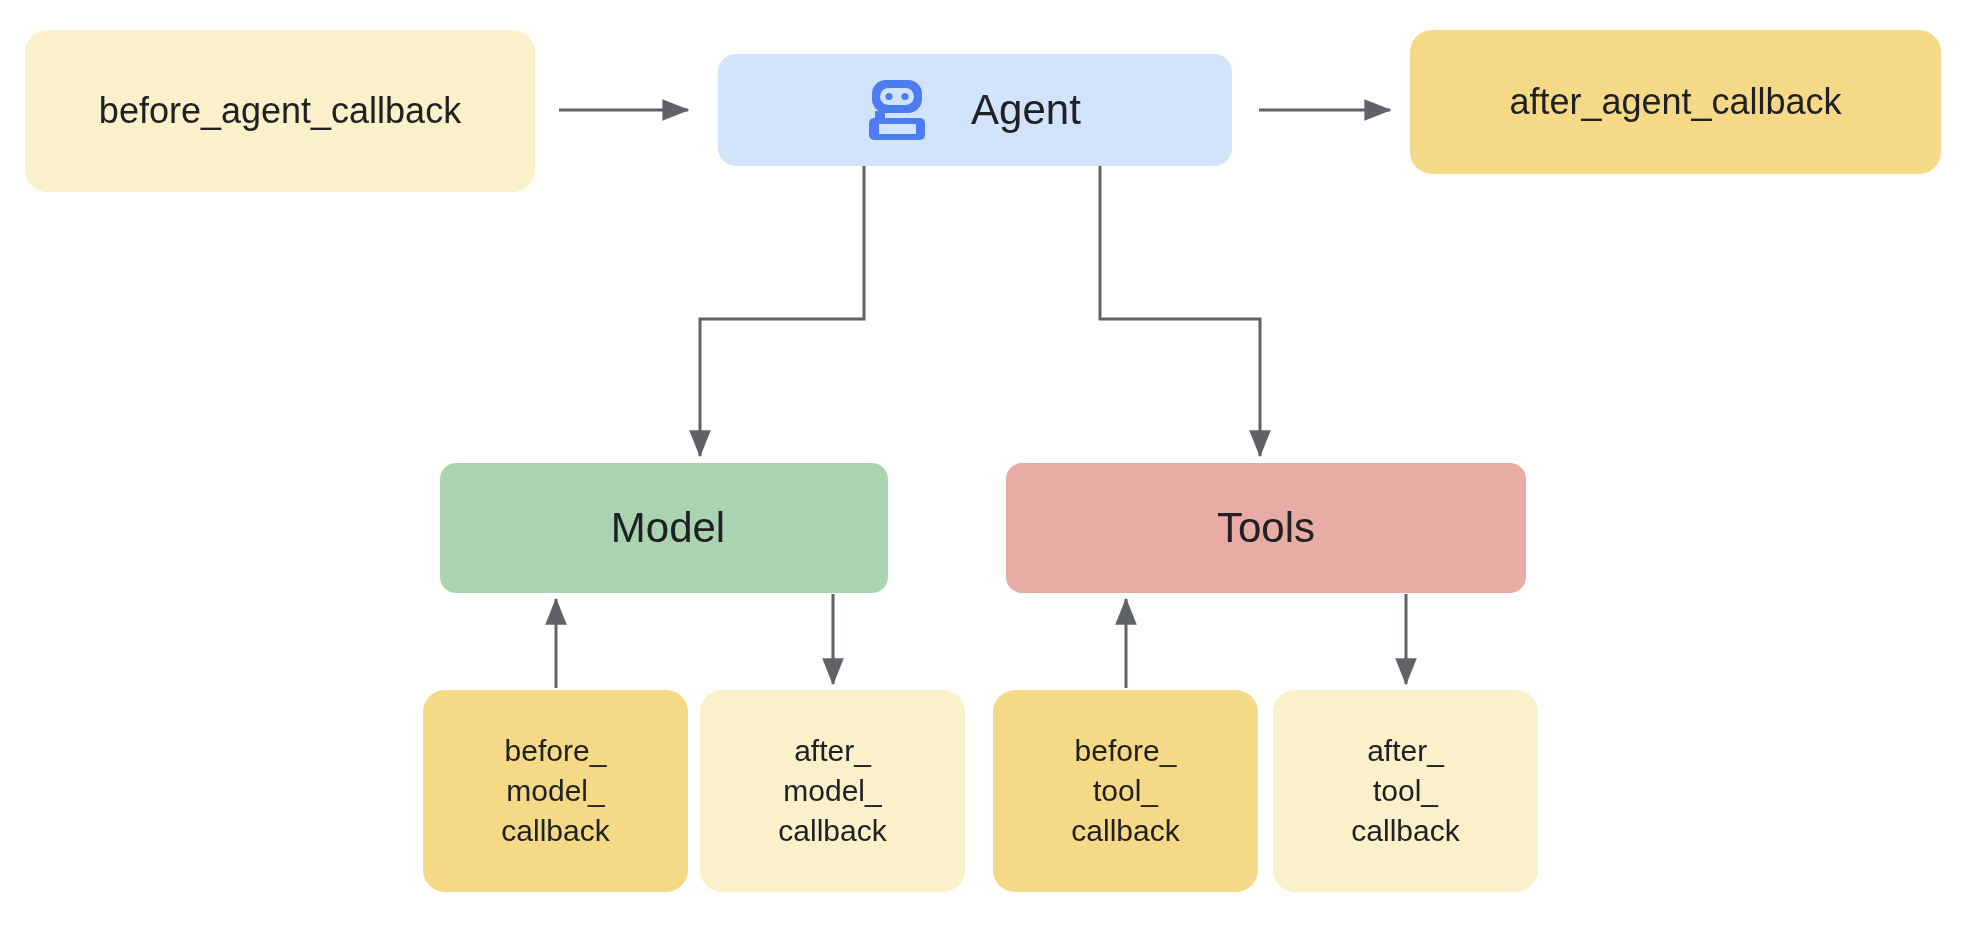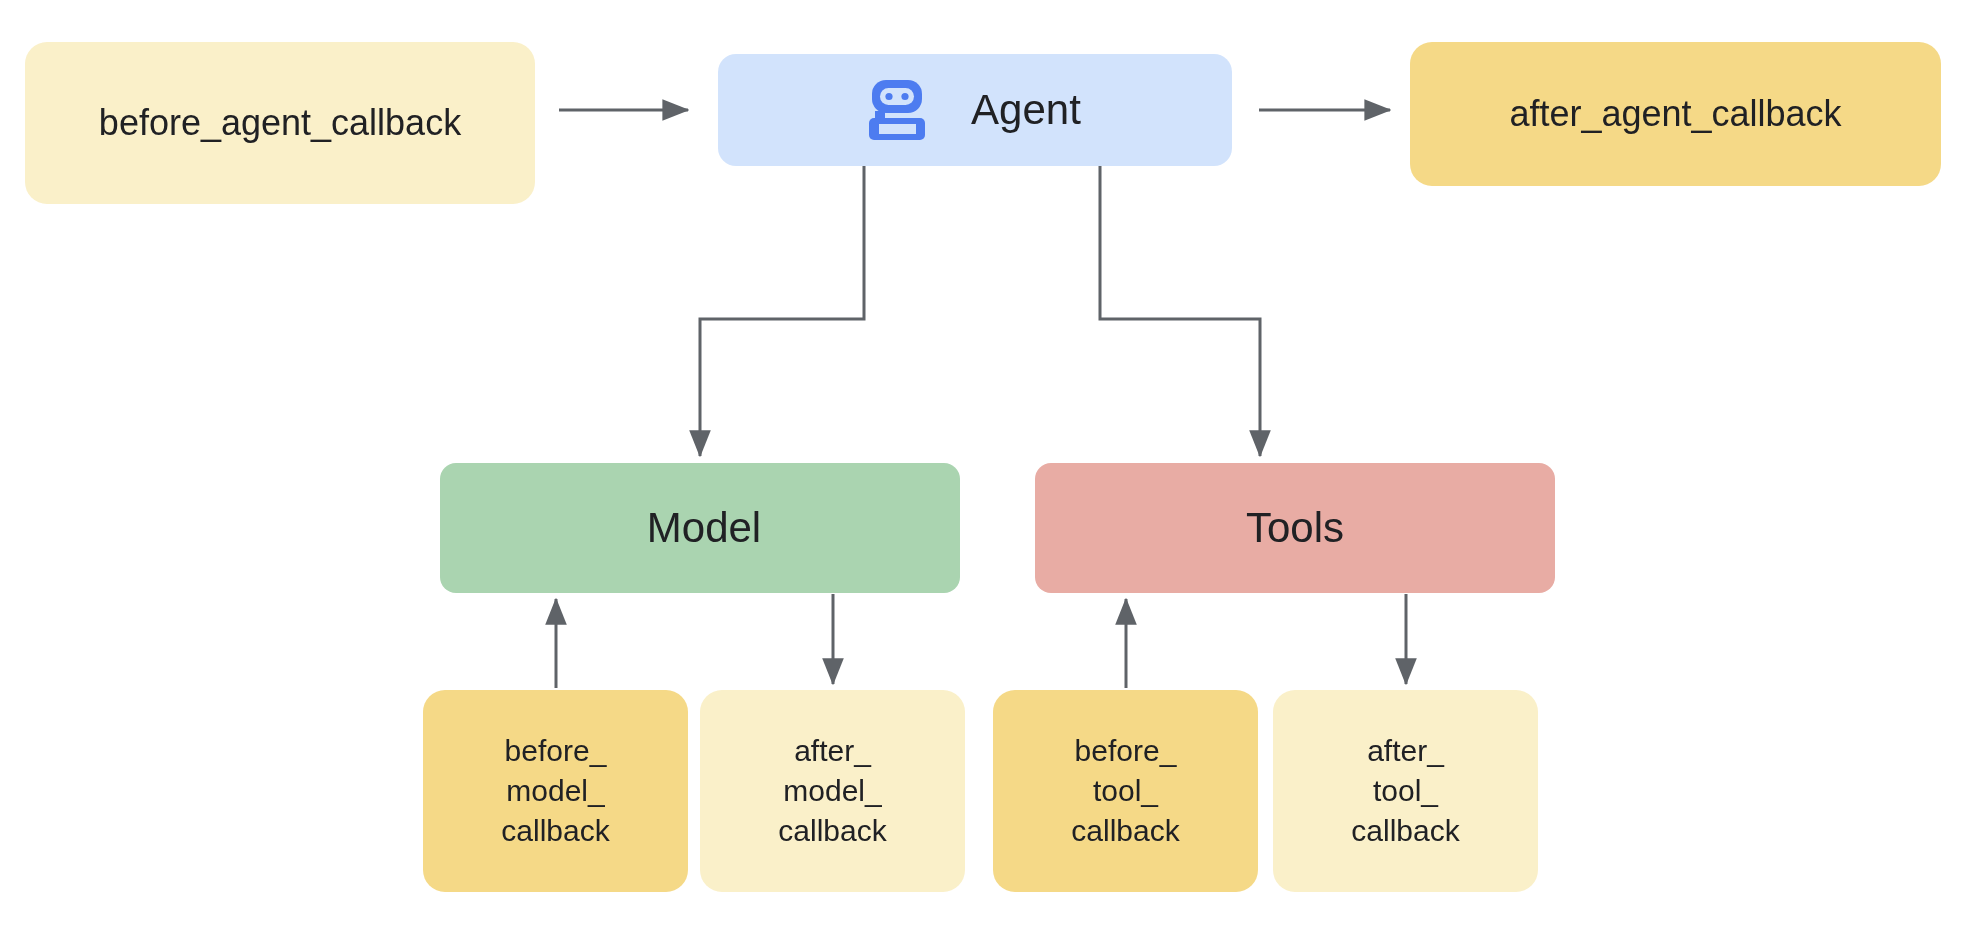--- a/index.html
+++ b/index.html
@@ -12,21 +12,21 @@
     position:relative; width:1966px; height:946px; overflow:hidden;
     background:var(--background);
     font-family:"Liberation Sans","DejaVu Sans",sans-serif;
     color:var(--text);
   }
   .edges{position:absolute;left:0;top:0;width:1966px;height:946px;}
   .node{
     position:absolute; display:flex; align-items:center; justify-content:center;
     text-align:center; box-sizing:border-box;
   }
-  .r1{border-radius:22px; font-size:36px;margin-top:12px;}
+  .r1{border-radius:22px; font-size:36px;}
   .agent-node{border-radius:18px; font-size:42px; gap:24px;}
   .r2{border-radius:16px; font-size:42px;}
   .r3{border-radius:22px; font-size:30px;}
   .label{display:block;}
   .multiline{white-space:pre-line; line-height:40px;}
   .robot{display:block; flex:0 0 auto;}
 </style>
 </head>
 <body>
 
@@ -64,25 +64,25 @@
       <rect x="0" y="38" width="56" height="22" rx="5" fill="var(--agent-icon)"></rect>
       <rect x="10" y="44" width="37" height="10" fill="var(--agent-bg)"></rect>
     </svg>
     <span class="label">Agent</span>
   </div>
 
   <div class="node r1" style="left: 1410px; top: 30px; width: 531px; height: 144px; background: rgb(245, 217, 135);">
     <span class="label">after_agent_callback</span>
   </div>
 
-  <div class="node r2" style="left: 440px; top: 463px; width: 520px; height: 130px; background: rgb(170, 212, 176); padding-left: 8px;">
+  <div class="node r2" style="left: 440px; top: 463px; width: 448px; height: 130px; background: rgb(170, 212, 176); padding-left: 8px;">
     <span class="label">Model</span>
   </div>
 
-  <div class="node r2" style="left: 1006px; top: 463px; width: 520px; height: 130px; background: rgb(232, 172, 164); margin-left: 29px;">
+  <div class="node r2" style="left: 1006px; top: 463px; width: 520px; height: 130px; background: rgb(232, 172, 164);">
     <span class="label">Tools</span>
   </div>
 
   <div class="node r3" style="left: 423px; top: 690px; width: 265px; height: 202px; background: rgb(245, 217, 135);">
     <span class="label multiline">before_
 model_
 callback</span>
   </div>
 
   <div class="node r3" style="left: 700px; top: 690px; width: 265px; height: 202px; background: rgb(250, 240, 201);">

